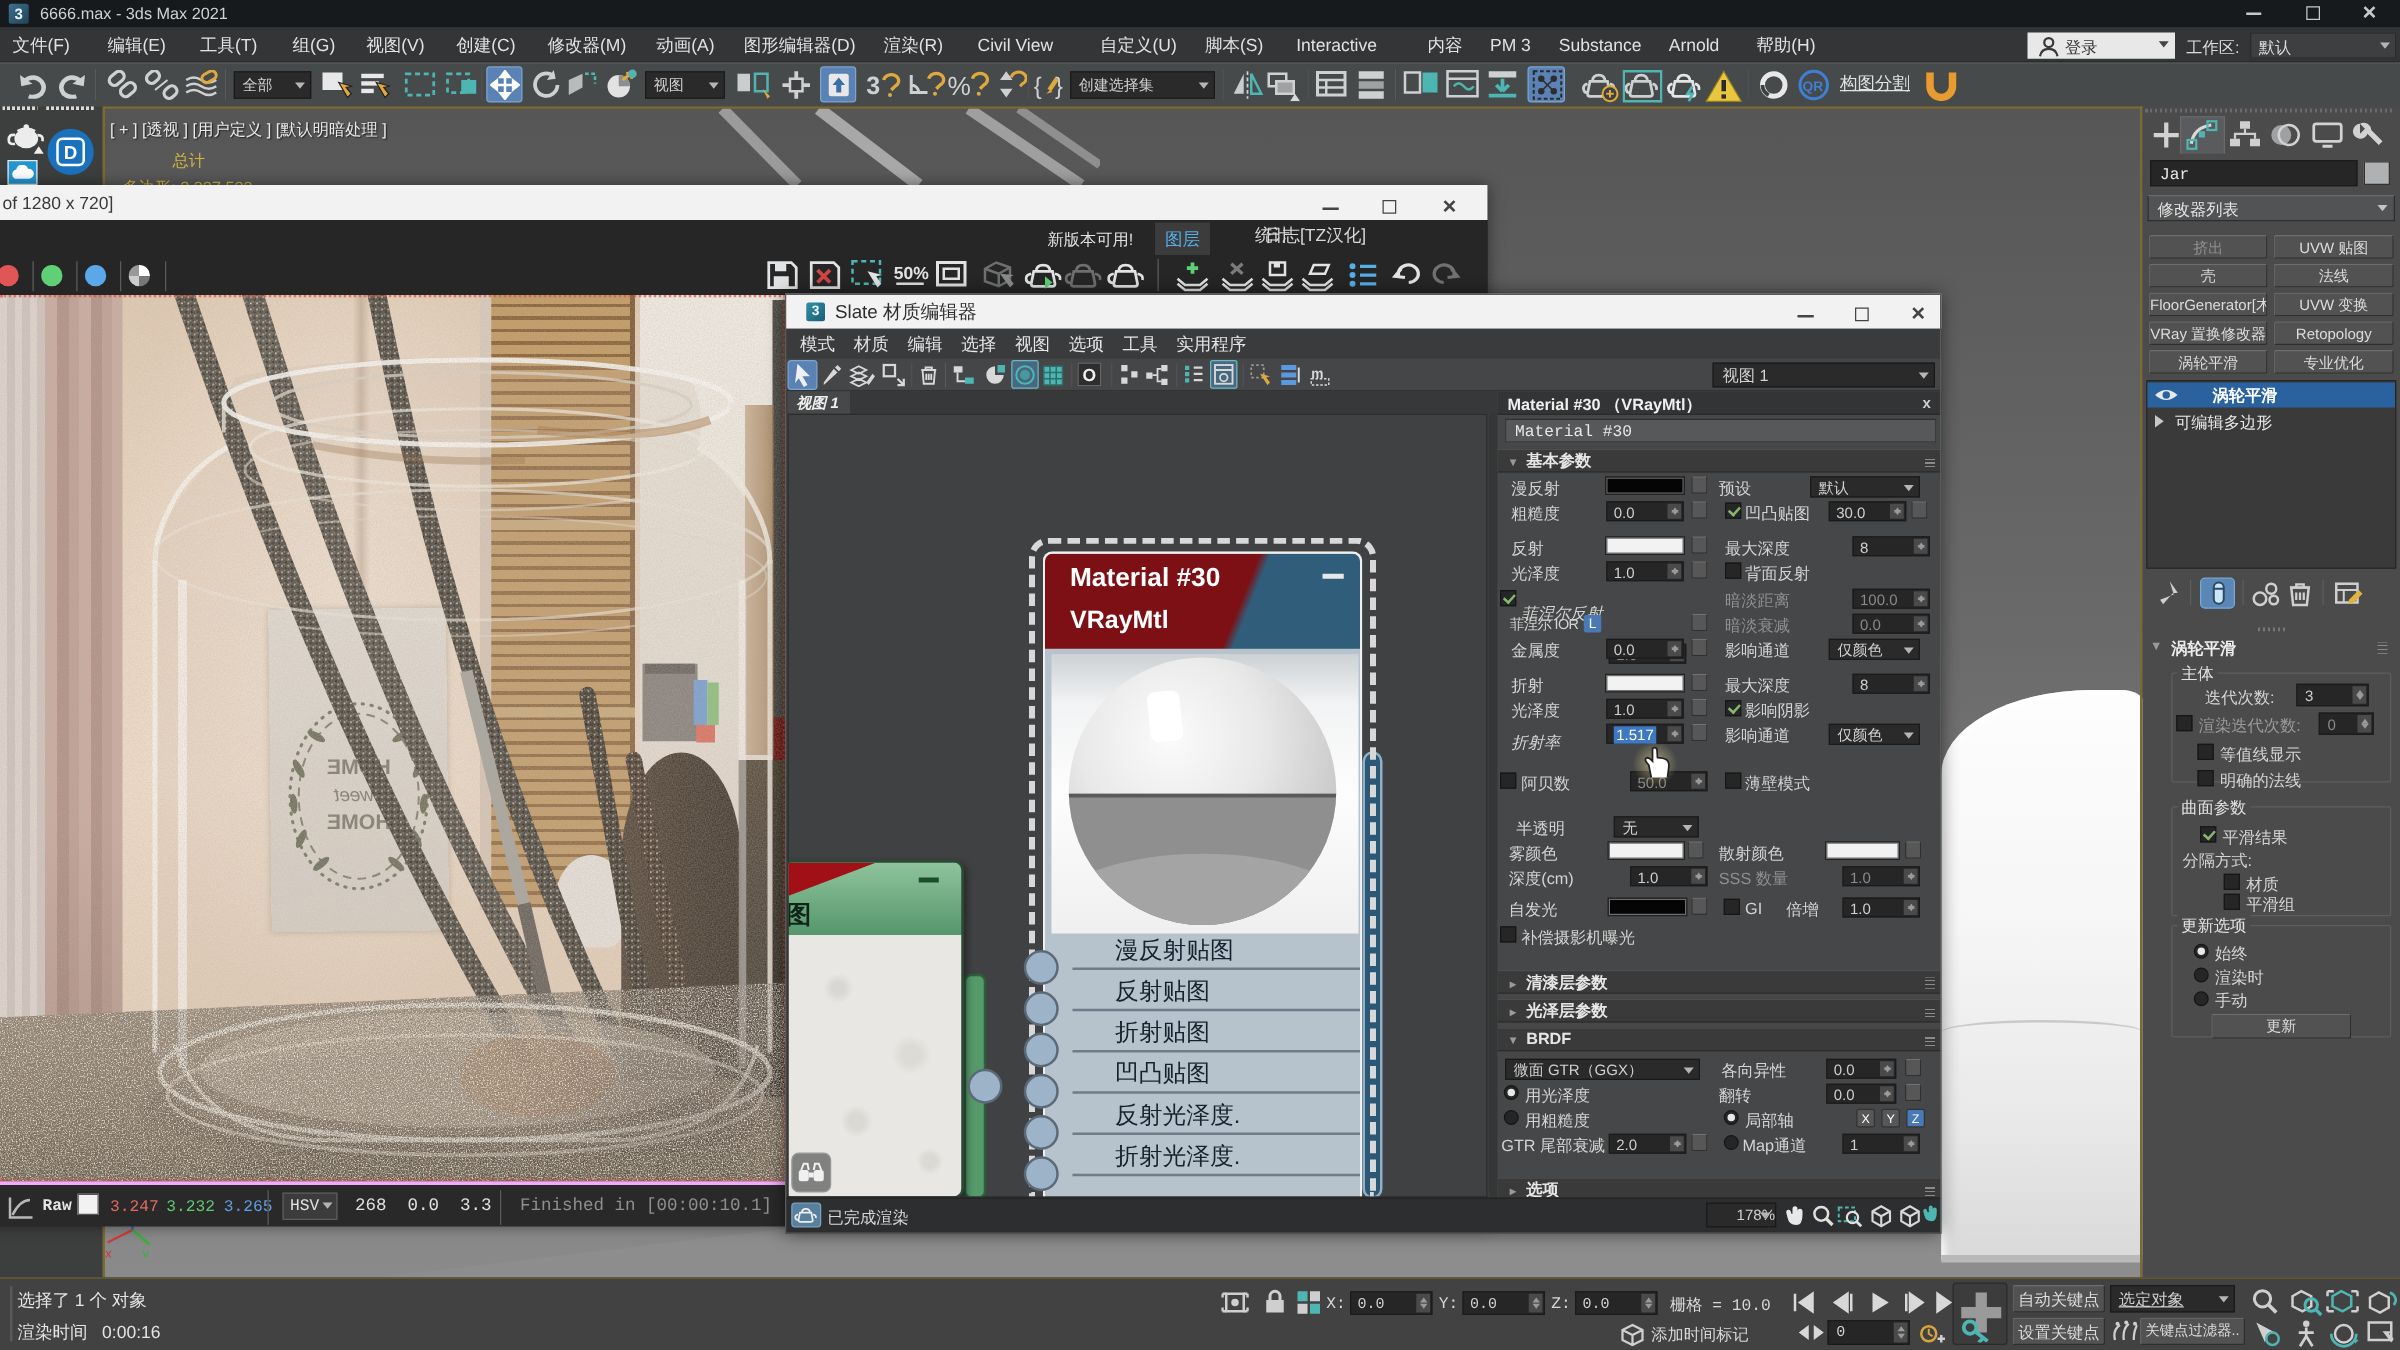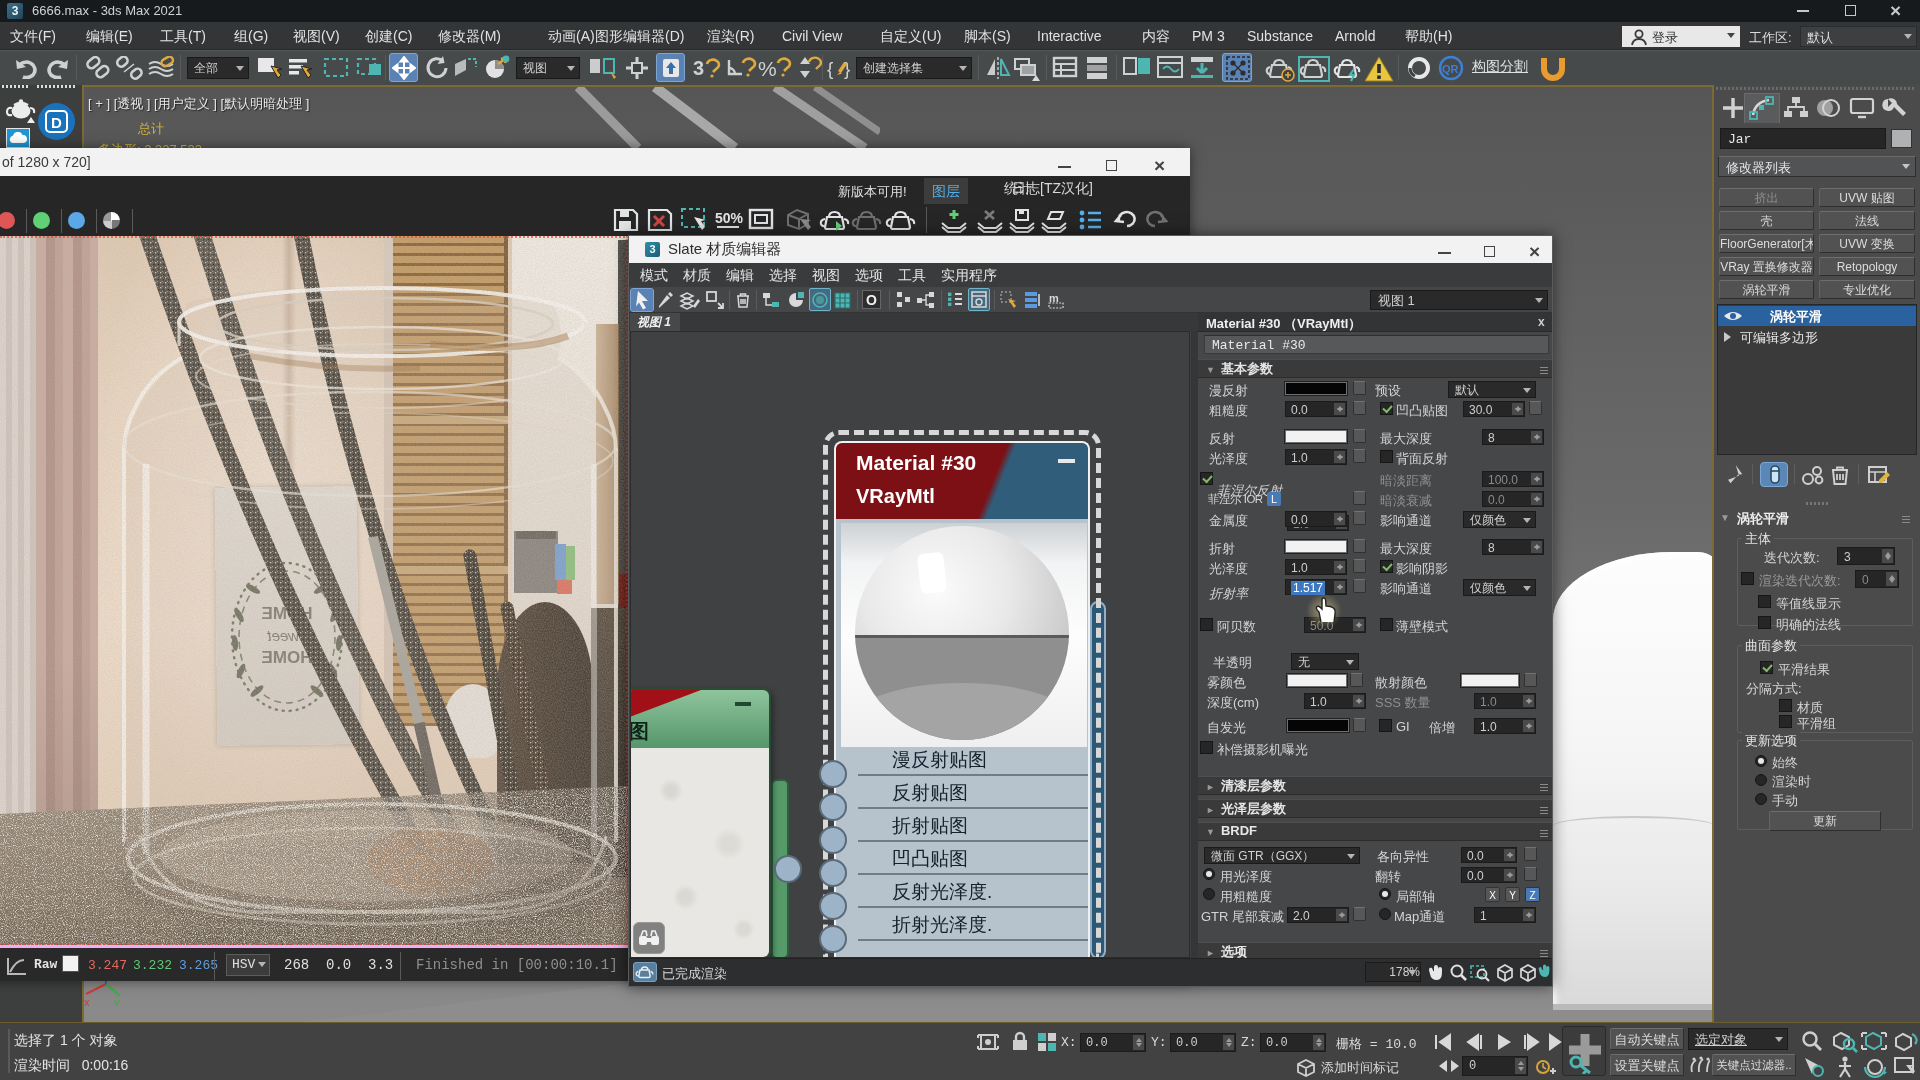--- a/index.html
+++ b/index.html
@@ -83,21 +83,21 @@
 
 <div class="abs" style="left:0;top:22px;width:1920px;height:28px;background:#333536;border-bottom:1px solid #262829;"></div>
 <div class="abs" id="menus" style="left:0;top:28px;height:18px;color:#e2e2e2;font-size:14px;">
       <div class="abs" style="left: 10px; white-space: nowrap;">文件(F)</div>
       <div class="abs" style="left: 86px; white-space: nowrap;">编辑(E)</div>
       <div class="abs" style="left: 160px; white-space: nowrap;">工具(T)</div>
       <div class="abs" style="left: 234px; white-space: nowrap;">组(G)</div>
       <div class="abs" style="left: 293px; white-space: nowrap;">视图(V)</div>
       <div class="abs" style="left: 365px; white-space: nowrap;">创建(C)</div>
       <div class="abs" style="left: 438px; white-space: nowrap;">修改器(M)</div>
-      <div class="abs" style="left: 548px; white-space: nowrap;">动画(A)</div>
+      <div class="abs" style="left: 525px; white-space: nowrap;">动画(A)</div>
       <div class="abs" style="left: 595px; white-space: nowrap;">图形编辑器(D)</div>
       <div class="abs" style="left: 707px; white-space: nowrap;">渲染(R)</div>
       <div class="abs" style="left: 782px; white-space: nowrap;">Civil View</div>
       <div class="abs" style="left: 880px; white-space: nowrap;">自定义(U)</div>
       <div class="abs" style="left: 964px; white-space: nowrap;">脚本(S)</div>
       <div class="abs" style="left: 1037px; white-space: nowrap;">Interactive</div>
       <div class="abs" style="left: 1142px; white-space: nowrap;">内容</div>
       <div class="abs" style="left: 1192px; white-space: nowrap;">PM 3</div>
       <div class="abs" style="left: 1247px; white-space: nowrap;">Substance</div>
       <div class="abs" style="left: 1335px; white-space: nowrap;">Arnold</div>

